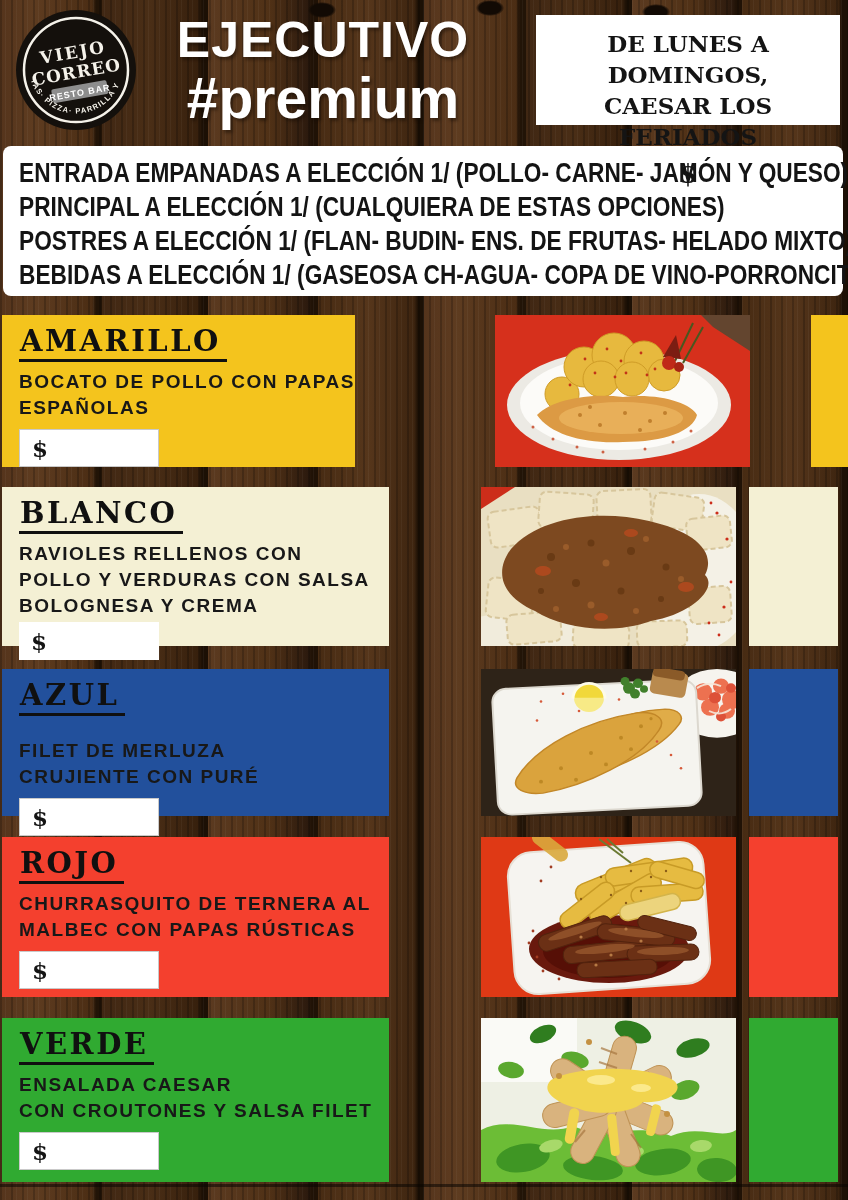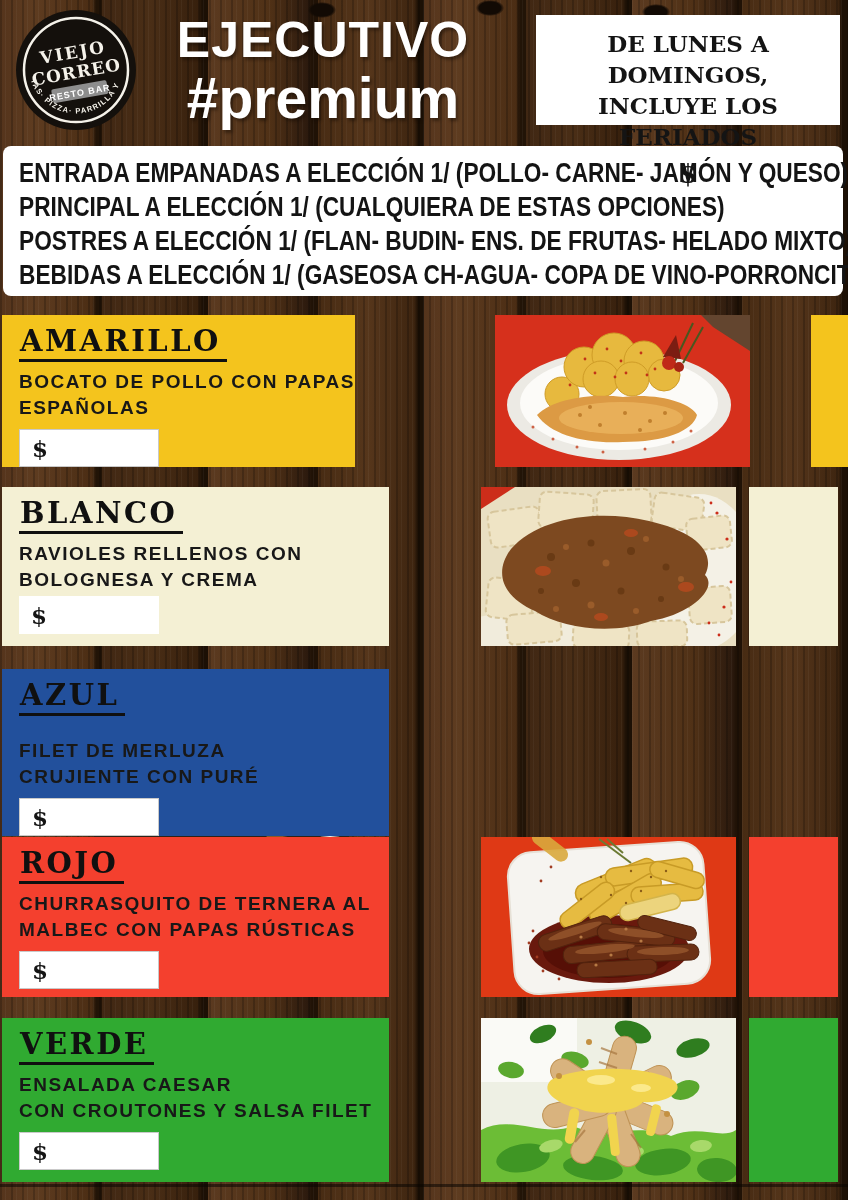--- a/index.html
+++ b/index.html
@@ -34,21 +34,21 @@
 
   
   .band{margin:0 5px 0 3px;height:150px;background:#ffffff;border-radius:8px;padding:10px 16px 0 16px;box-sizing:border-box;}
   .band .bl{font-weight:bold;font-size:27px;line-height:34px;color:#141414;white-space:nowrap;
     transform:scaleX(.84);transform-origin:0 50%;}
 
   
   .section{display:flex;align-items:stretch;margin-left:2px;}
   #sec-amarillo{height:152px;margin-top:19px;gap:48px;}
   #sec-blanco{height:159px;margin-top:20px;}
-  #sec-azul{height:147px;margin-top:23px;flex-direction:column;}
+  #sec-azul{height:147px;margin-top:23px;}
   #sec-rojo{height:160px;margin-top:21px;}
   #sec-verde{height:164px;margin-top:21px;}
   .panel{width:387px;box-sizing:border-box;padding:10px 0 0 17px;}
   #sec-amarillo .panel,#sec-amarillo .strip{background:#F4C41D;}
   #sec-blanco .panel,#sec-blanco .strip{background:#F4F0D4;}
   #sec-azul .panel,#sec-azul .strip{background:#22509C;}
   #sec-rojo .panel,#sec-rojo .strip{background:#F4402E;}
   #sec-verde .panel,#sec-verde .strip{background:#30AA31;}
   .sec-title{display:inline-block;font-family:"DejaVu Serif",serif;font-weight:bold;font-size:29px;
     line-height:33px;letter-spacing:2.5px;color:#101010;border-bottom:3px solid #101010;padding:0 6px 1px 1px;}
@@ -87,21 +87,21 @@
       <text font-size="7.5" fill="#f5f2ea" letter-spacing="1.2" font-family="'Liberation Sans',sans-serif" font-weight="bold">
         <textPath href="#lgarc" startOffset="50%" text-anchor="middle">MINUTAS· PIZZA· PARRILLA Y CAFÉ</textPath>
       </text>
     </svg>
     <div class="title">
       <div class="t1">EJECUTIVO</div>
       <div class="t2">#premium</div>
     </div>
     <div class="infobox">
       <div class="il">DE LUNES A DOMINGOS,</div>
-      <div class="il">INCLUYE LOS FERIADOS</div>
+      <div class="il">CAESAR LOS FERIADOS</div>
       <div class="ip">$</div>
     </div>
   </div>
 
   <div class="band">
     <div class="bl">ENTRADA EMPANADAS A ELECCIÓN 1/ (POLLO- CARNE- JAMÓN Y QUESO)</div>
     <div class="bl">PRINCIPAL A ELECCIÓN 1/ (CUALQUIERA DE ESTAS OPCIONES)</div>
     <div class="bl">POSTRES A ELECCIÓN 1/ (FLAN- BUDIN- ENS. DE FRUTAS- HELADO MIXTO)</div>
     <div class="bl">BEBIDAS A ELECCIÓN 1/ (GASEOSA CH-AGUA- COPA DE VINO-PORRONCITO)</div>
   </div>
@@ -174,20 +174,21 @@
       </svg>
     </div>
     <div class="strip"></div>
   </div>
 
   <div class="section" id="sec-blanco">
     <div class="panel">
       <div class="sec-title">BLANCO</div>
       <div class="sec-desc">
         <span>RAVIOLES RELLENOS CON</span>
+        <span>POLLO Y VERDURAS CON SALSA</span>
         <span>BOLOGNESA Y CREMA</span>
       </div>
       <div class="price-box">
         <span>$</span>
       </div>
     </div>
     <div class="photo">
       <svg viewBox="0 0 255 159" preserveAspectRatio="none">
         <rect width="255" height="159" fill="#e9dfc2"></rect>
         <polygon points="0,0 34,0 0,22" fill="#cc2d1a"></polygon>

